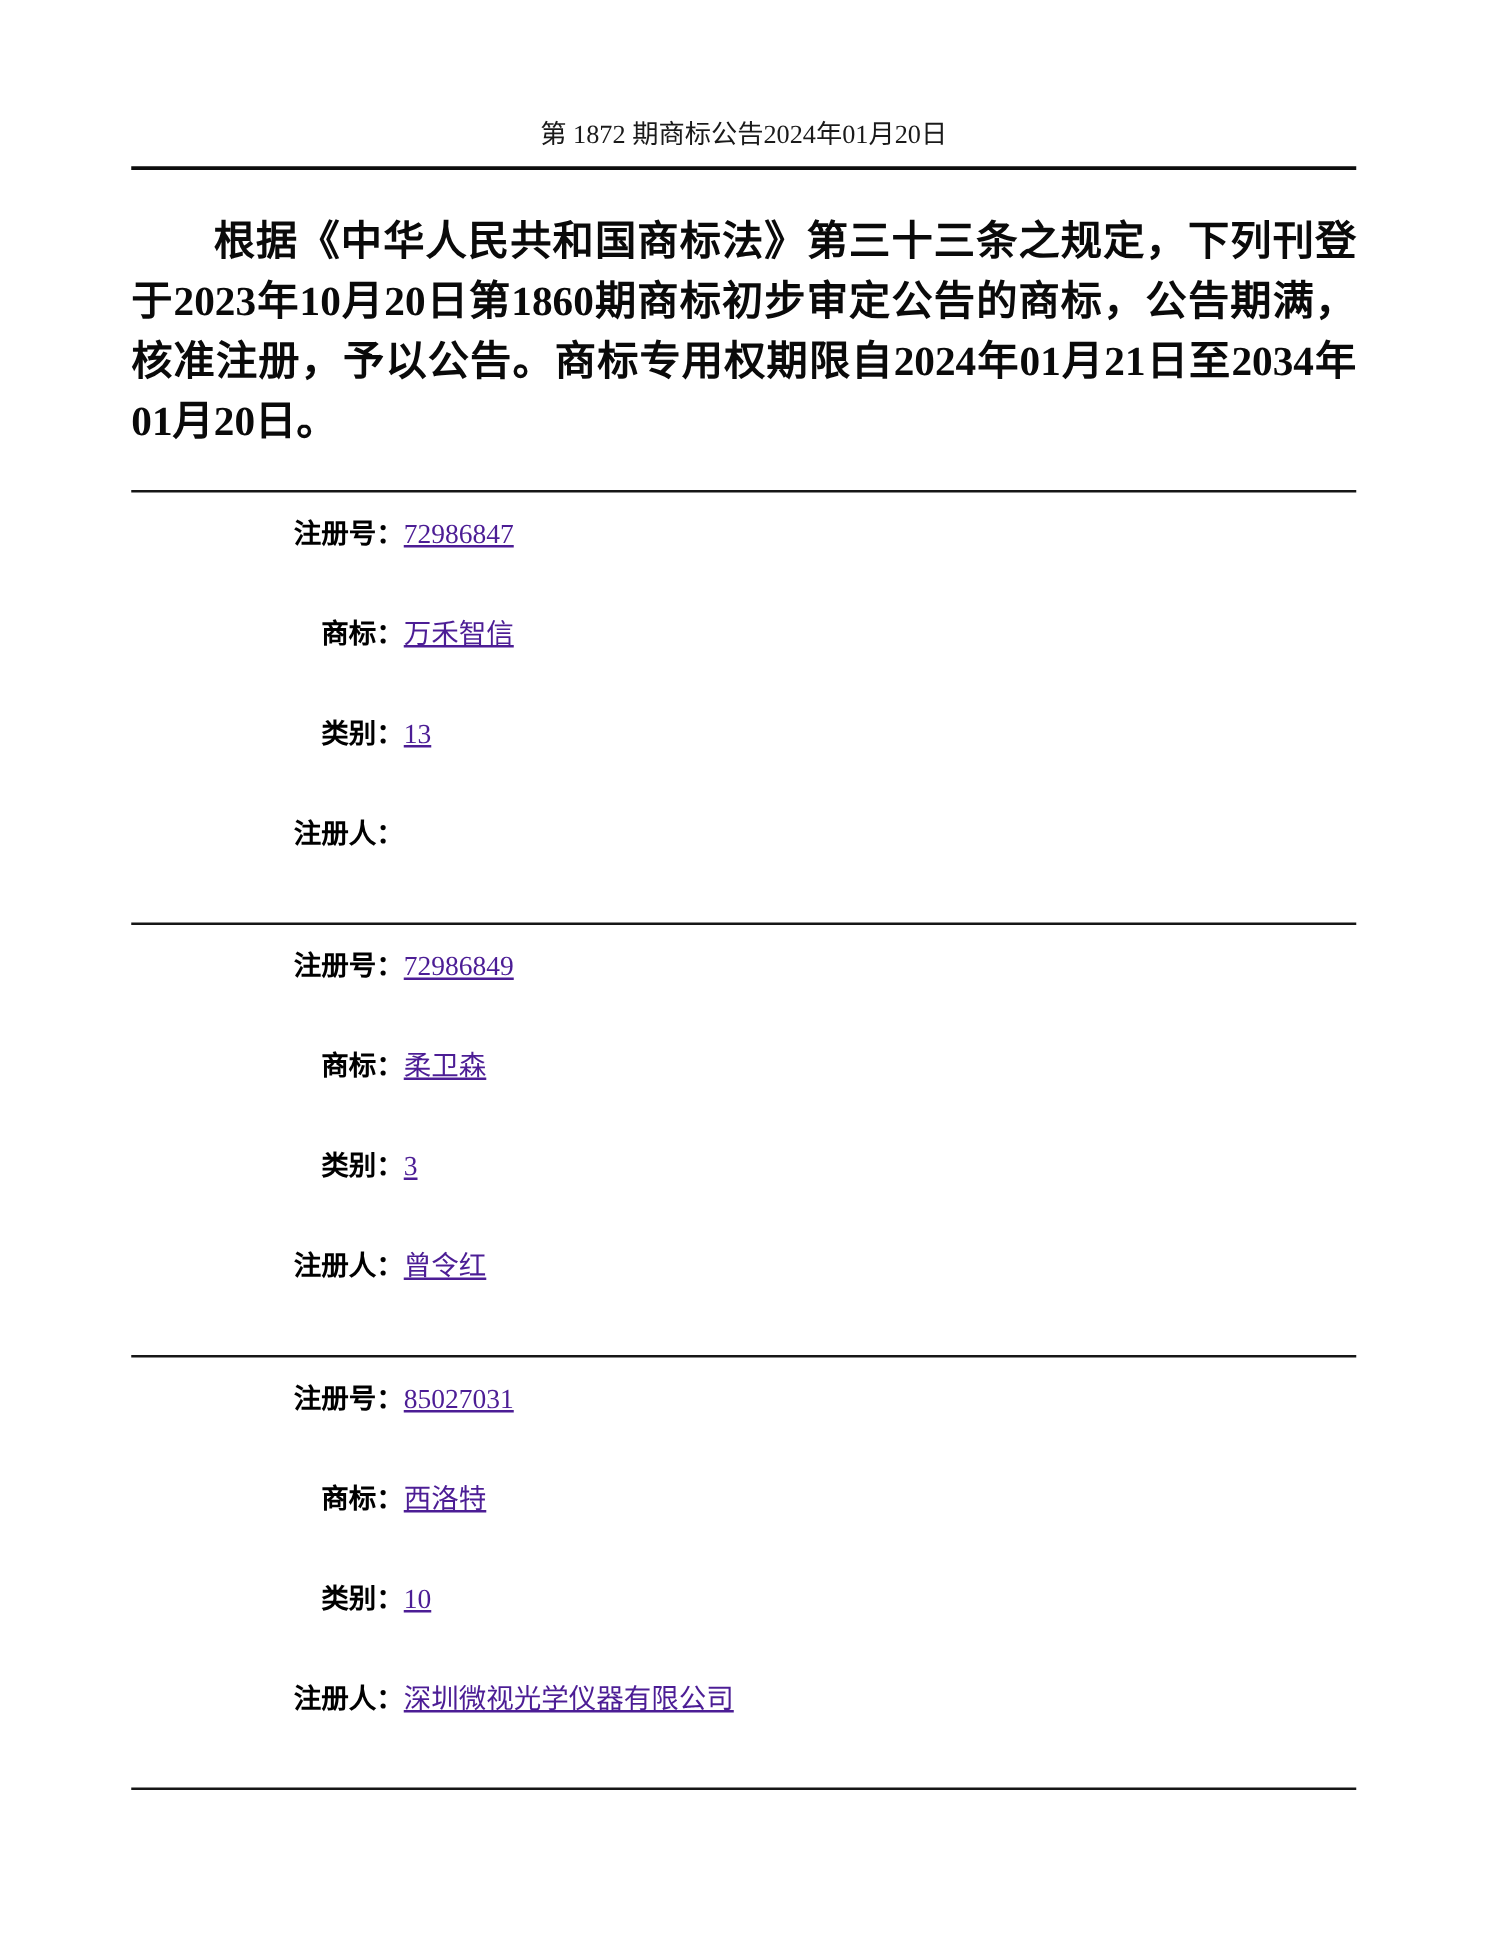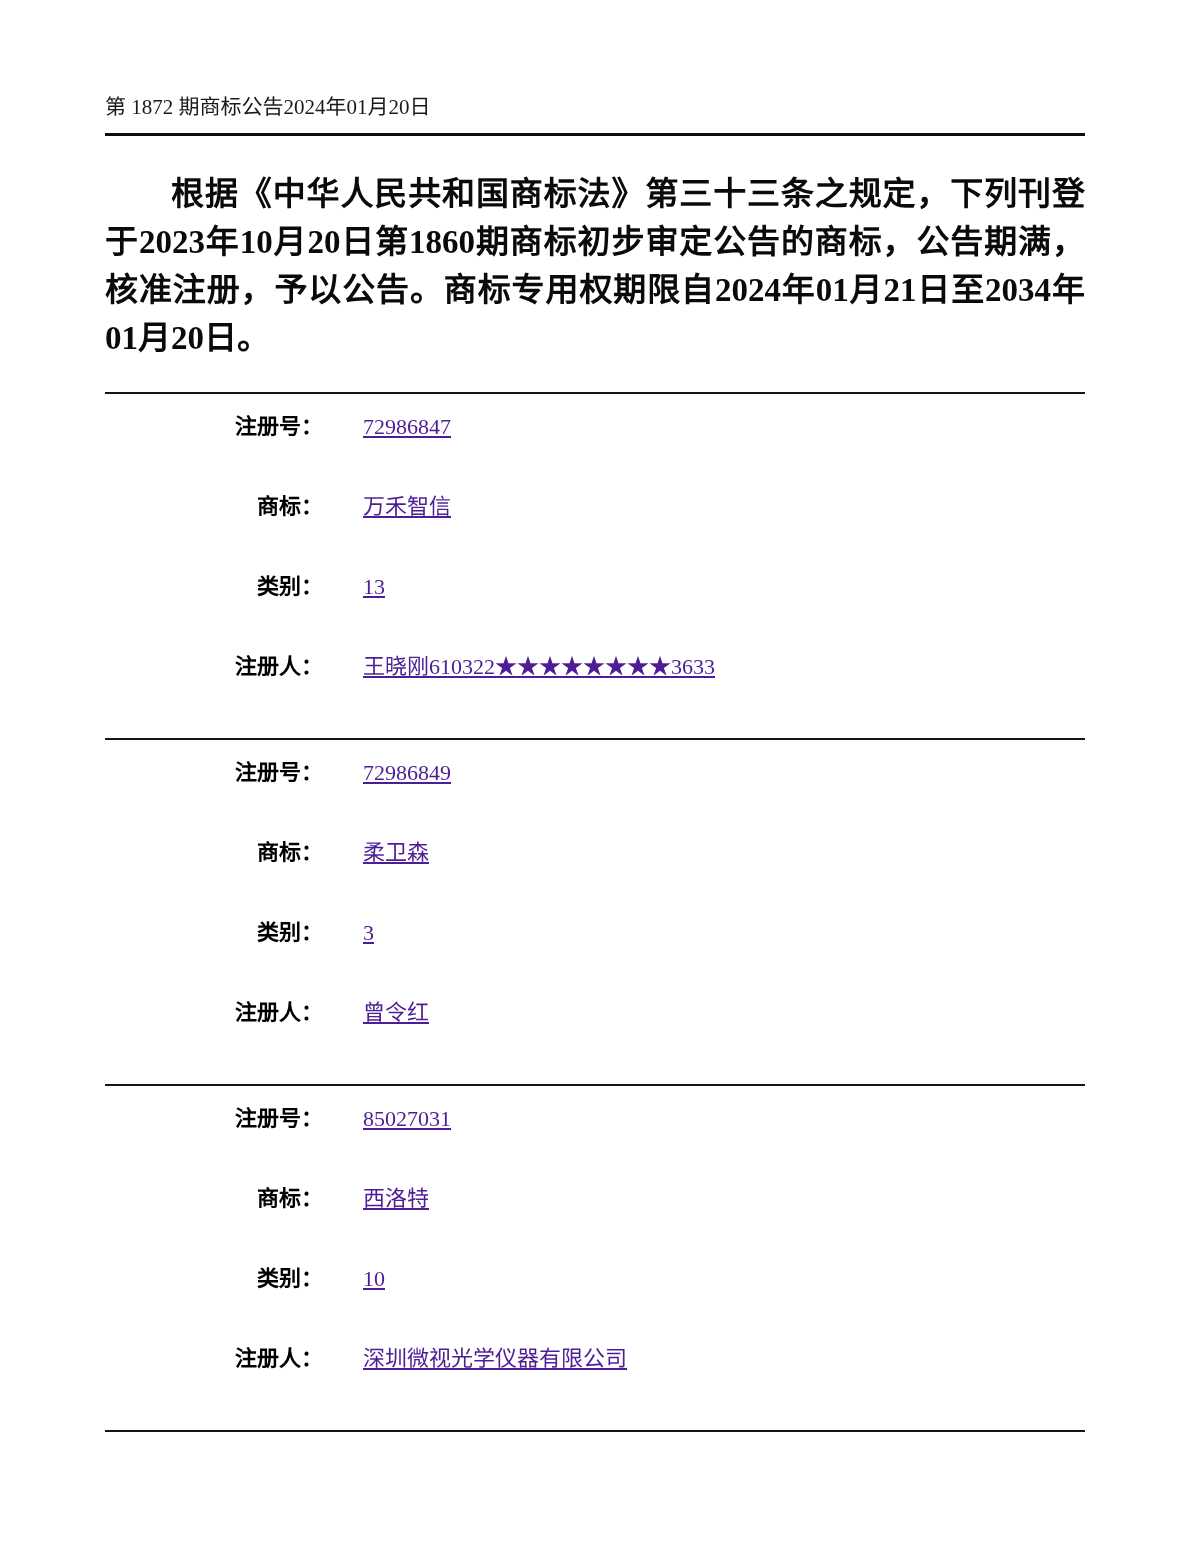--- a/index.html
+++ b/index.html
@@ -17,21 +17,21 @@
   .page {
     box-sizing: border-box;
     width: 1190px;
     height: 1564px;
     padding: 0 105px;
     background: #ffffff;
     position: relative;
   }
   .page-header {
     display: flex;
-    justify-content: flex-start;
+    justify-content: center;
     align-items: flex-end;
     padding-top: 94px;
     font-size: 21px;
     line-height: 26px;
     color: #1a1a1a;
   }
   .header-rule {
     border-top: 3px solid #0d0d0d;
     margin-top: 13px;
   }
@@ -59,21 +59,20 @@
   }
   .record {
     border-top: 2px solid #161616;
     padding: 18px 0 56px 0;
   }
   .field-row {
     display: flex;
     align-items: flex-end;
     font-size: 22px;
     line-height: 30px;
-    gap: 40px;
   }
   .field-row + .field-row {
     margin-top: 50px;
   }
   .field-label {
     flex: 0 0 218px;
     width: 218px;
     text-align: right;
     font-family: "Liberation Sans", sans-serif;
     font-weight: bold;
@@ -114,21 +113,20 @@
       <div class="field-row">
         <span class="field-label">商标：</span>
         <span class="field-value">万禾智信</span>
       </div>
       <div class="field-row">
         <span class="field-label">类别：</span>
         <span class="field-value">13</span>
       </div>
       <div class="field-row">
         <span class="field-label">注册人：</span>
-        <span class="field-value">王晓刚610322★★★★★★★★3633</span>
       </div>
     </article>
 
     <article class="record">
       <div class="field-row">
         <span class="field-label">注册号：</span>
         <span class="field-value">72986849</span>
       </div>
       <div class="field-row">
         <span class="field-label">商标：</span>

